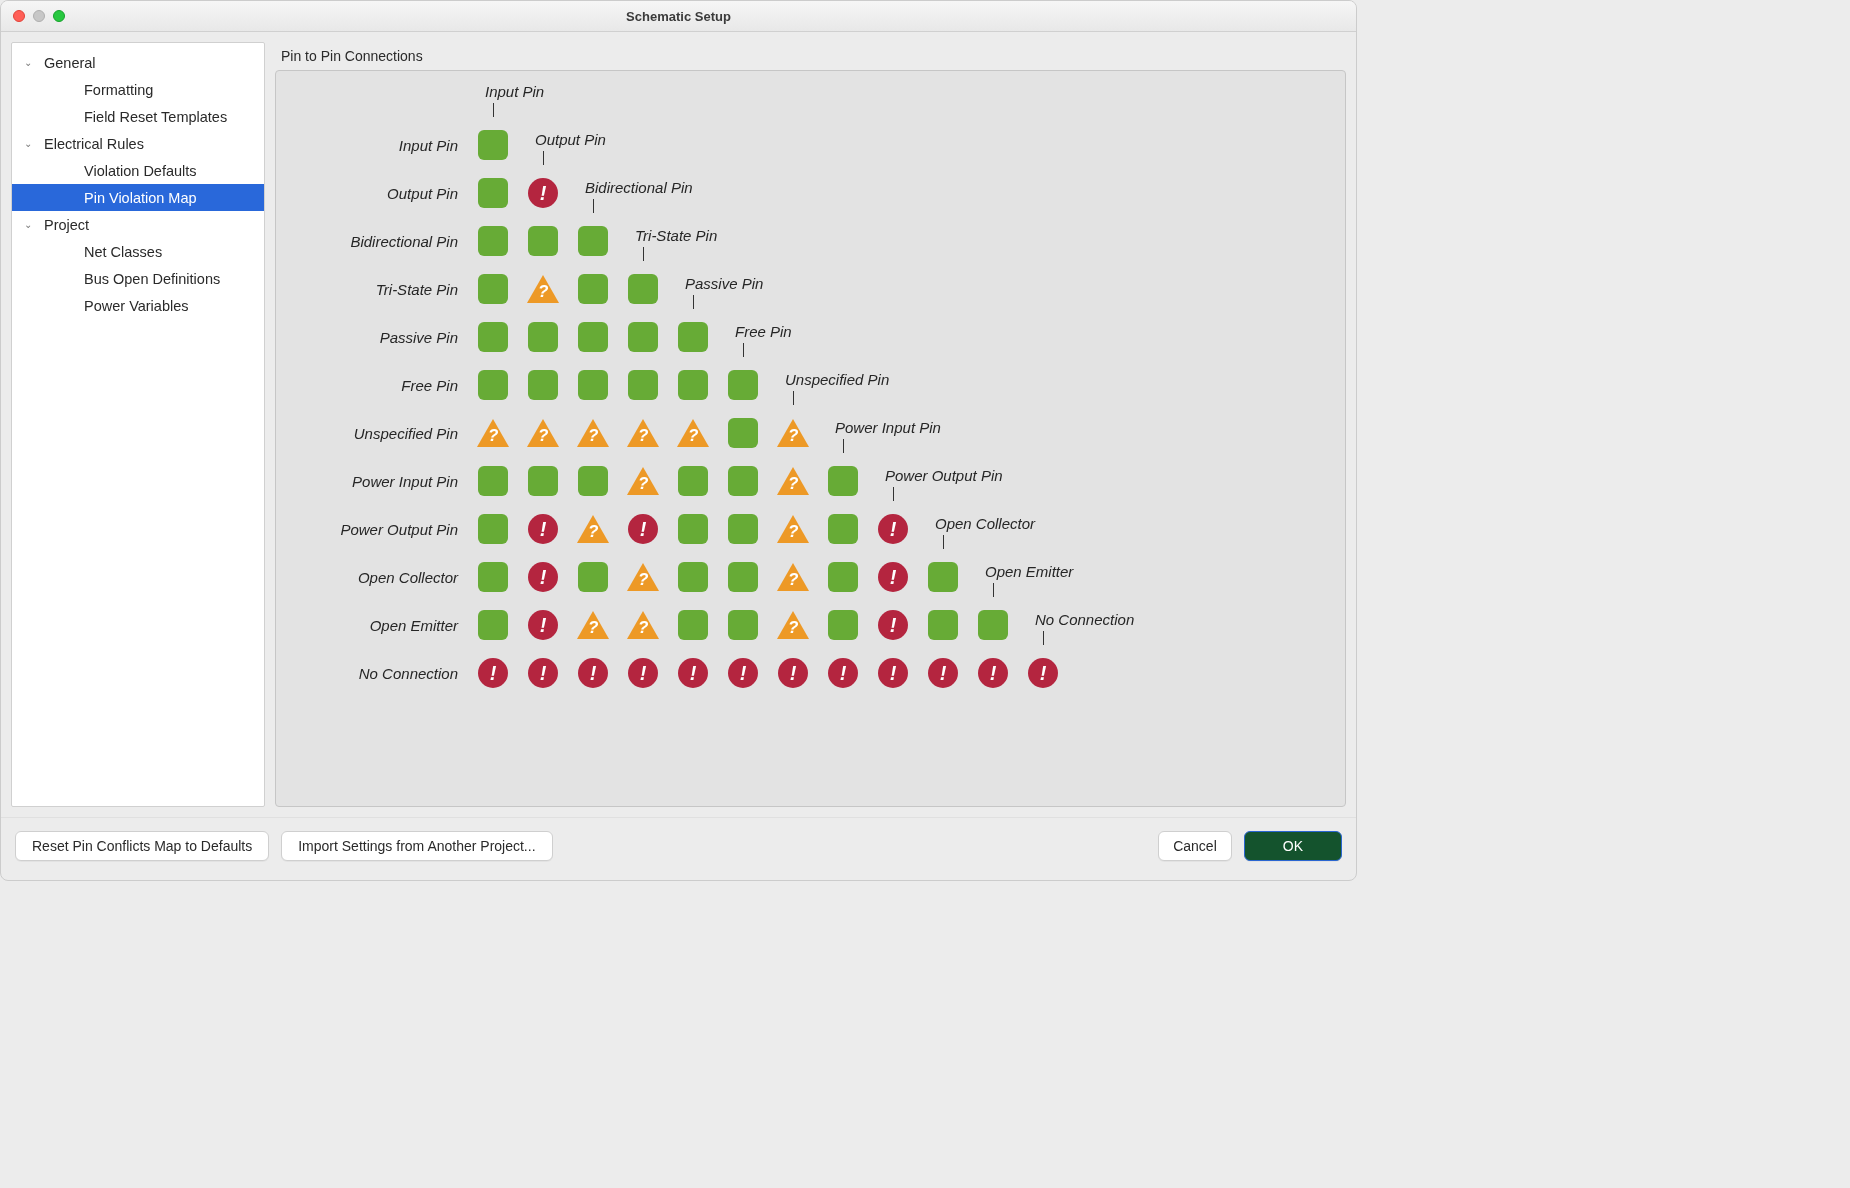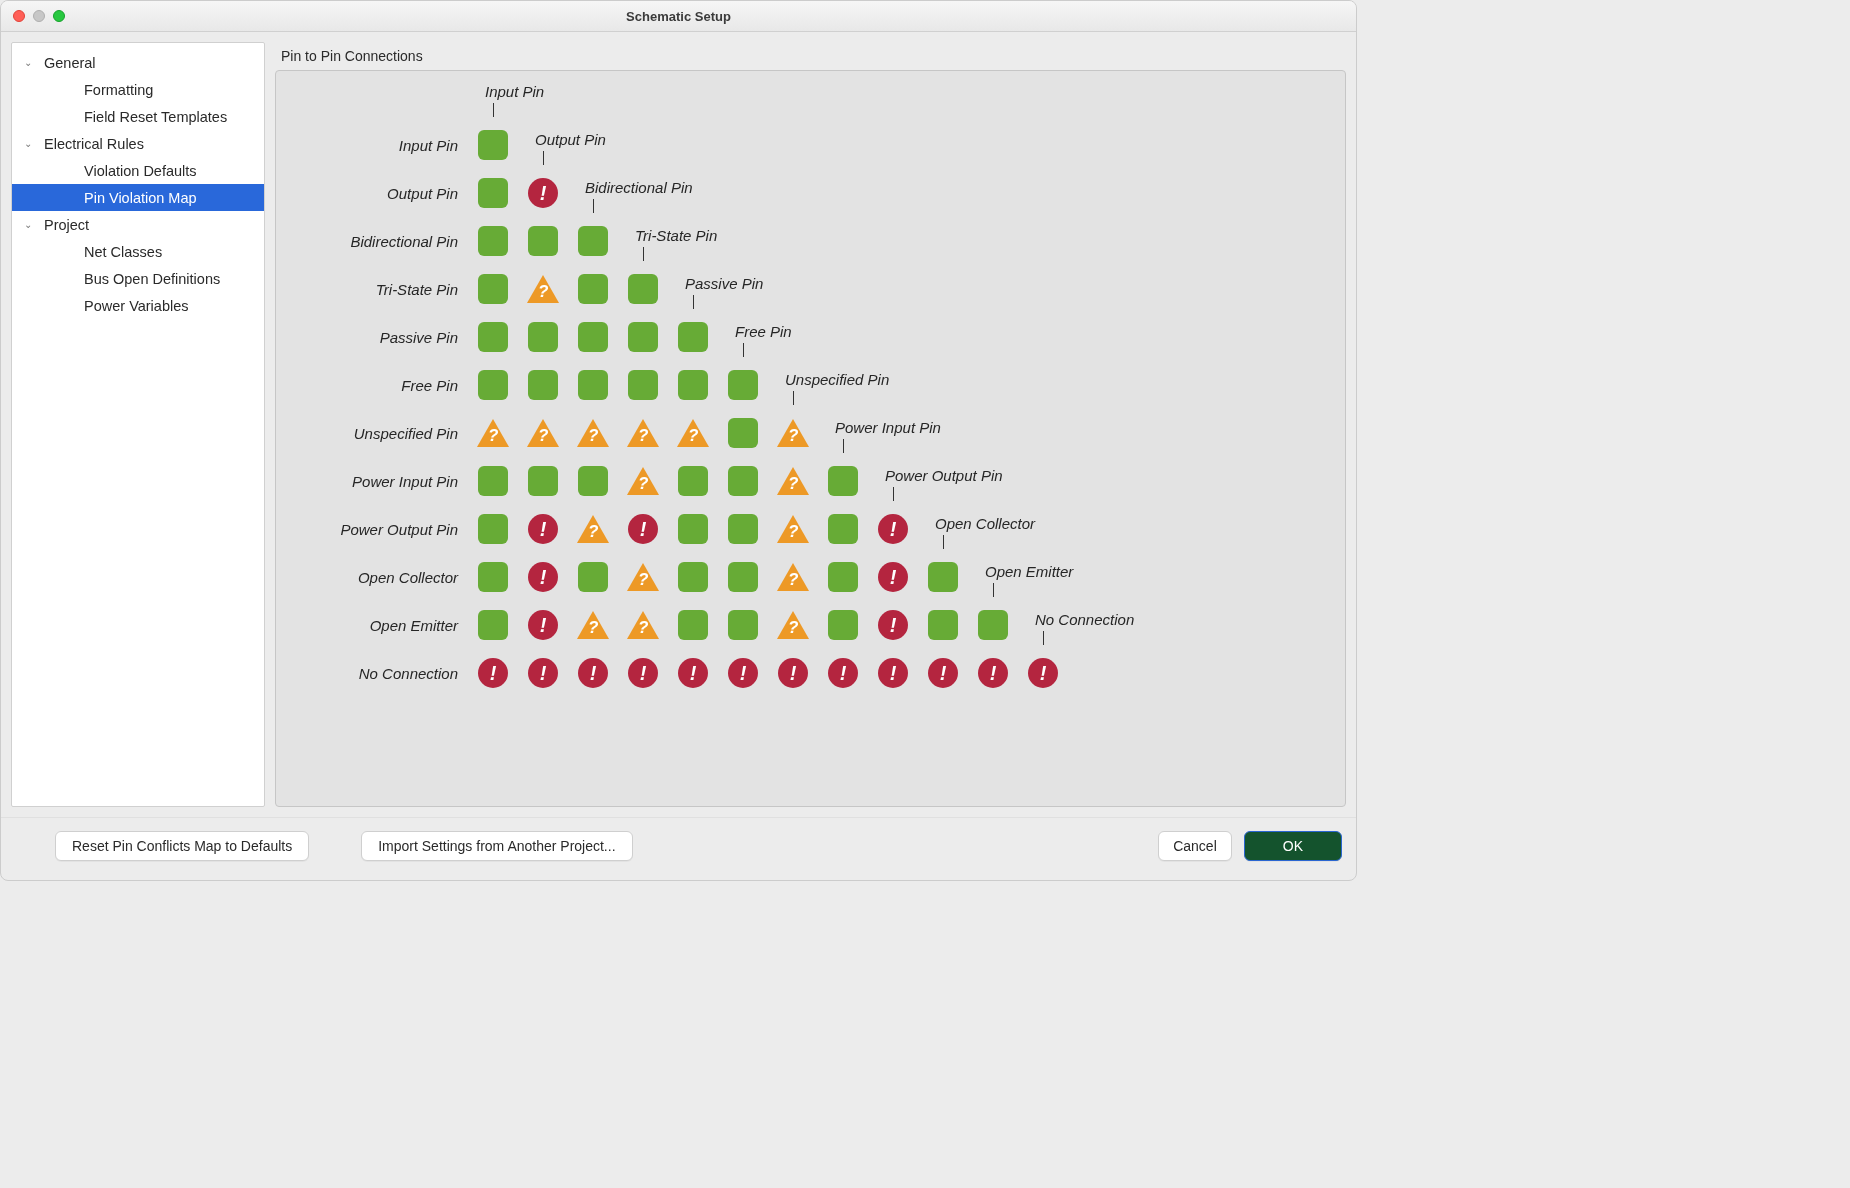--- a/index.html
+++ b/index.html
@@ -196,21 +196,21 @@
       color: #2a2a2a;
       cursor: default;
       box-shadow: 0 1px 0 rgba(0,0,0,0.04);
     }
     .btn.primary {
       background: #14532d;
       border: 1px solid #2a66d1;
       color: #fff;
       padding: 6px 38px;
     }
-    .btn.wide { padding: 6px 16px; margin-left: 40px; }
+    .btn.wide { padding: 6px 16px; }
   </style>
 </head>
 <body>
 
 <div class="titlebar">
   <div class="traffic-lights">
     <div class="traffic-light tl-close"></div>
     <div class="traffic-light tl-min"></div>
     <div class="traffic-light tl-max"></div>
   </div>

